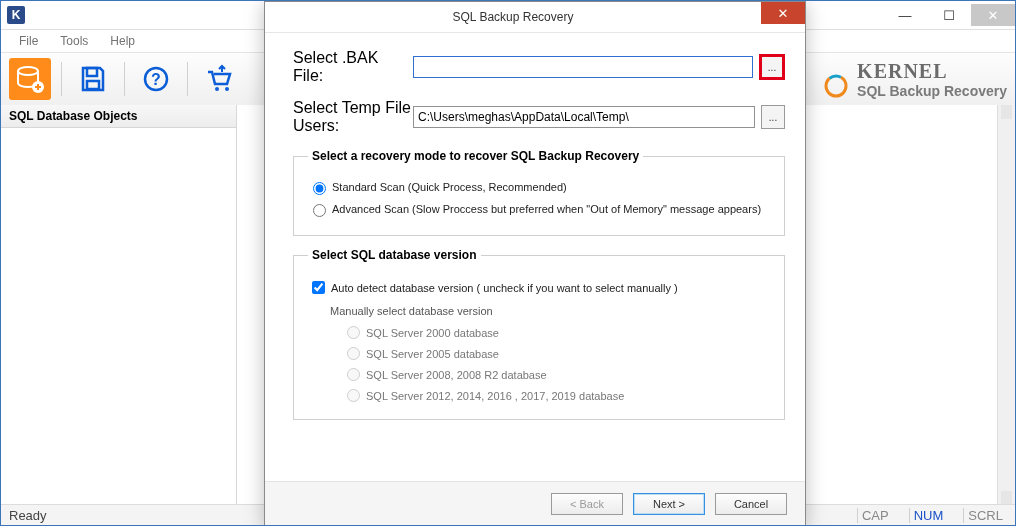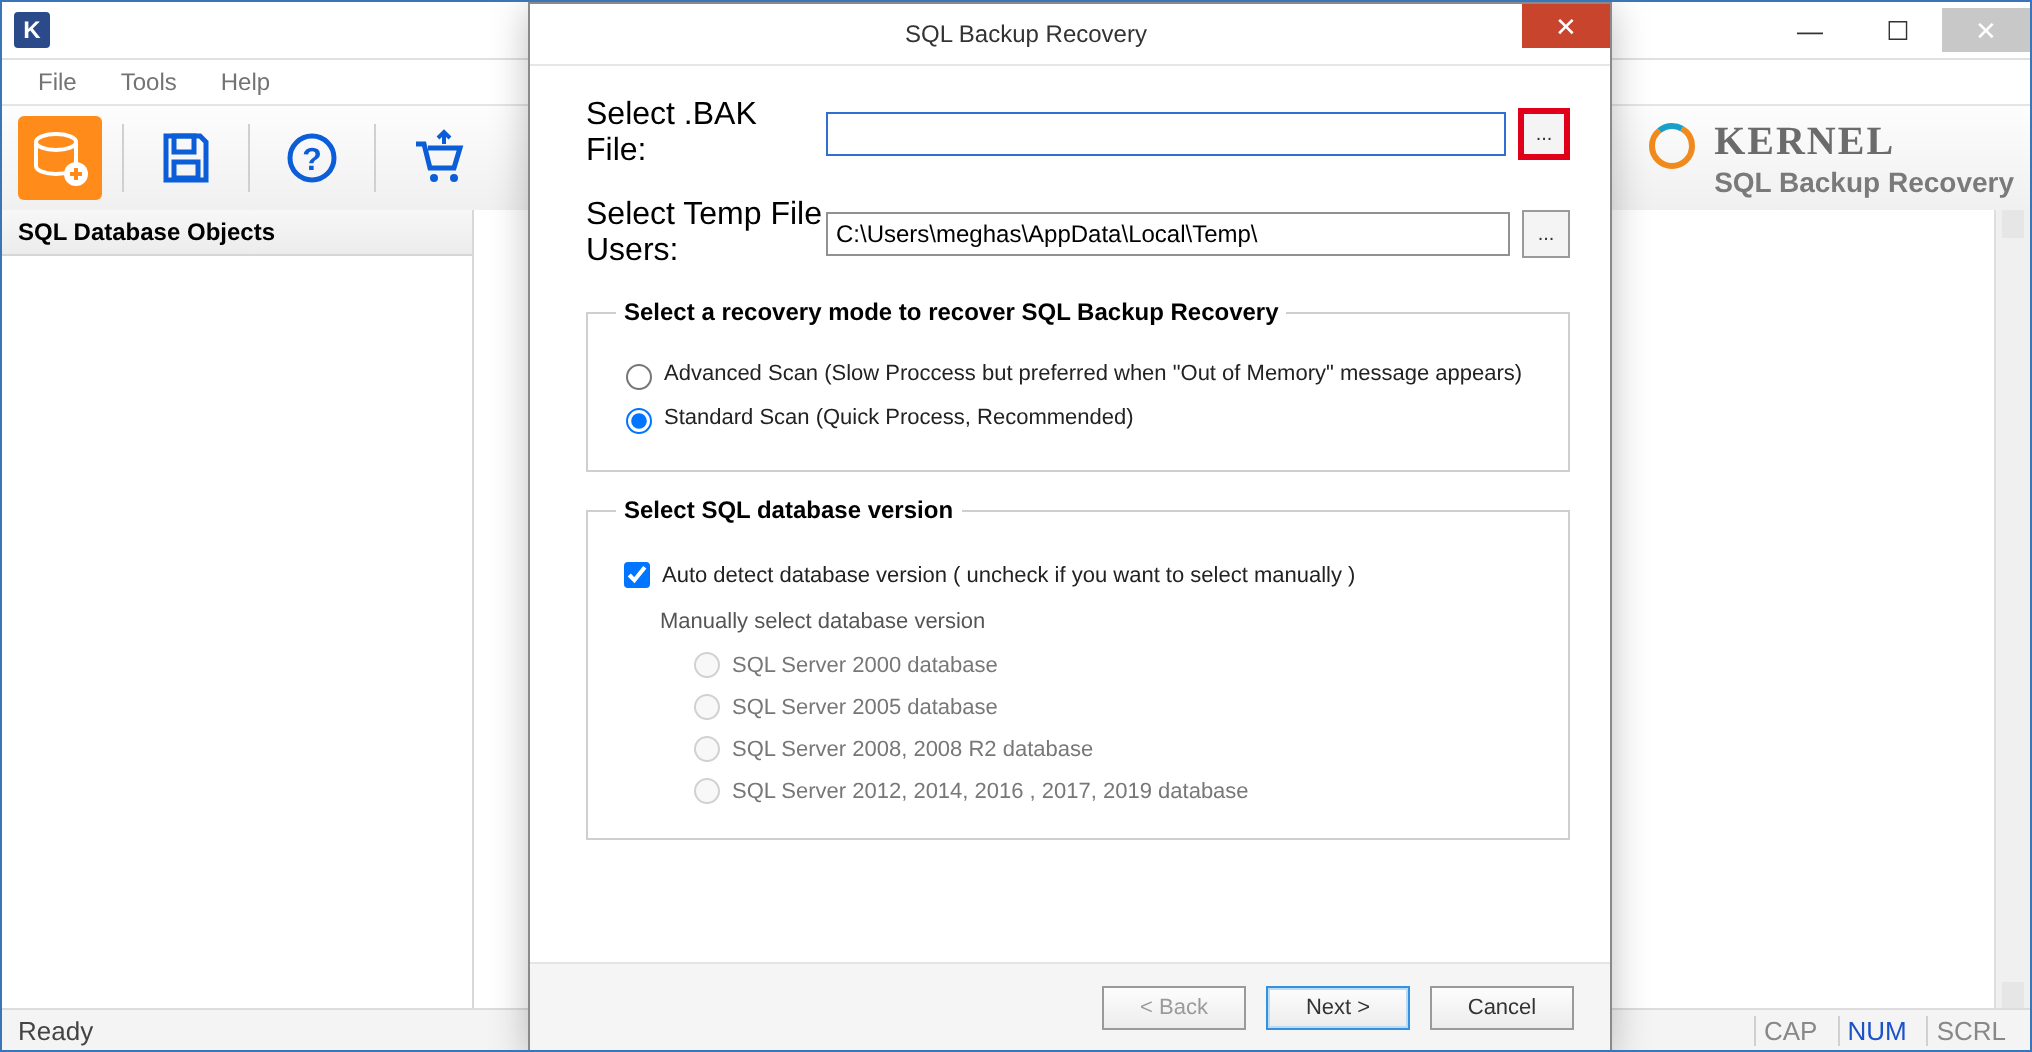--- a/index.html
+++ b/index.html
@@ -8,33 +8,33 @@
 .titlebar .app-icon{width:18px;height:18px;background:#2a4a8a;border-radius:2px;display:flex;align-items:center;justify-content:center;color:#fff;font-weight:bold;font-size:12px;margin-right:6px}
 .win-controls{margin-left:auto;display:flex}
 .win-controls .wc{width:44px;height:22px;display:flex;align-items:center;justify-content:center;font-size:13px;color:#333}
 .win-controls .wc:last-child{background:#c8c8c8;color:#fff}
 .menubar{height:22px;display:flex;align-items:center;padding-left:10px;gap:6px;background:#fff}
 .menubar .menu-item{color:#737373;padding:2px 8px}
 .toolbar{height:52px;background:linear-gradient(#fdfdfd,#f0f0f0);border-top:1px solid #e4e4e4;border-bottom:1px solid #d0d0d0;display:flex;align-items:center;padding:0 8px;gap:8px}
 .tool-btn{width:42px;height:42px;display:flex;align-items:center;justify-content:center;border-radius:3px}
 .tool-btn.active{background:#ff8c1a}
 .tool-sep{width:1px;height:34px;background:#d0d0d0;margin:0 2px}
-.brand{margin-left:auto;display:flex;align-items:flex-start;gap:8px;color:#6a6a6a}
+.brand{margin-left:auto;display:flex;align-items:flex-end;gap:8px;color:#6a6a6a}
 .brand .k{font-size:20px;font-weight:bold;letter-spacing:1px;color:#6b6b6b;font-family:Georgia,serif}
 .brand .sub{font-size:14px;color:#7a7a7a;font-weight:600}
 .body-area{position:absolute;top:104px;left:0;right:0;bottom:20px;display:flex}
 .left-pane{width:235px;border-right:1px solid #d8d8d8;display:flex;flex-direction:column}
 .pane-header{background:linear-gradient(#f7f7f7,#ececec);border-bottom:1px solid #d6d6d6;padding:4px 8px;font-weight:bold;font-size:12px}
 .pane-body{flex:1;background:#fff}
 .center-pane{flex:1;position:relative;background:#fff}
 .right-scroll{width:17px;background:#f0f0f0;border-left:1px solid #dedede;position:relative}
 .right-scroll:before,.right-scroll:after{content:"";position:absolute;left:3px;right:3px;height:14px;background:#e6e6e6}
 .right-scroll:before{top:0}.right-scroll:after{bottom:0}
 .statusbar{position:absolute;left:0;right:0;bottom:0;height:20px;background:#f4f4f4;border-top:1px solid #dcdcdc;display:flex;align-items:center;padding:0 8px;font-size:13px;color:#444}
-.status-right{margin-left:auto;display:flex;gap:6px;color:#888}
+.status-right{margin-left:auto;display:flex;gap:16px;color:#888}
 .status-right .active{color:#1a52c8}
 .status-right span{border-left:1px solid #d0d0d0;padding:0 4px}
 
 .dialog{position:absolute;left:263px;top:0;width:540px;height:524px;background:#fff;border:1px solid #8a8a8a;box-shadow:0 3px 18px rgba(0,0,0,.25);z-index:50}
 .dlg-title{height:30px;background:#fff;display:flex;align-items:center;border-bottom:1px solid #e6e6e6}
 .dlg-title .t{flex:1;text-align:center;font-size:12px;color:#333}
 .dlg-close{width:44px;height:22px;background:#c8442d;color:#fff;display:flex;align-items:center;justify-content:center;font-size:13px;margin-right:0;margin-top:-8px}
 .dlg-body{padding:16px 20px 0 28px}
 .instr{font-weight:bold;font-size:12px;margin:12px 0 22px 0}
 .form-row{display:flex;align-items:center;margin-bottom:14px}
@@ -154,26 +154,26 @@
 
       <div class="form-row">
         <label>Select Temp File Users:</label>
         <input type="text" class="text" value="C:\Users\meghas\AppData\Local\Temp\" style="">
         <div class="browse">...</div>
       </div>
 
       <fieldset>
         <legend>Select a recovery mode to recover SQL Backup Recovery</legend>
         <label class="opt">
+          <input type="radio" name="scan" checked="" style="">
+          <span>Standard Scan (Quick Process, Recommended)</span>
+        </label>
+        <label class="opt">
           <input type="radio" name="scan" style="">
           <span>Advanced Scan (Slow Proccess but preferred when "Out of Memory" message appears)</span>
-        </label>
-        <label class="opt">
-          <input type="radio" name="scan" checked="" style="">
-          <span>Standard Scan (Quick Process, Recommended)</span>
         </label>
       </fieldset>
 
       <fieldset>
         <legend>Select SQL database version</legend>
         <label class="opt">
           <input type="checkbox" checked="" style="">
           <span>Auto detect database version ( uncheck if you want to select manually )</span>
         </label>
         <div class="sub-label">Manually select database version</div>

